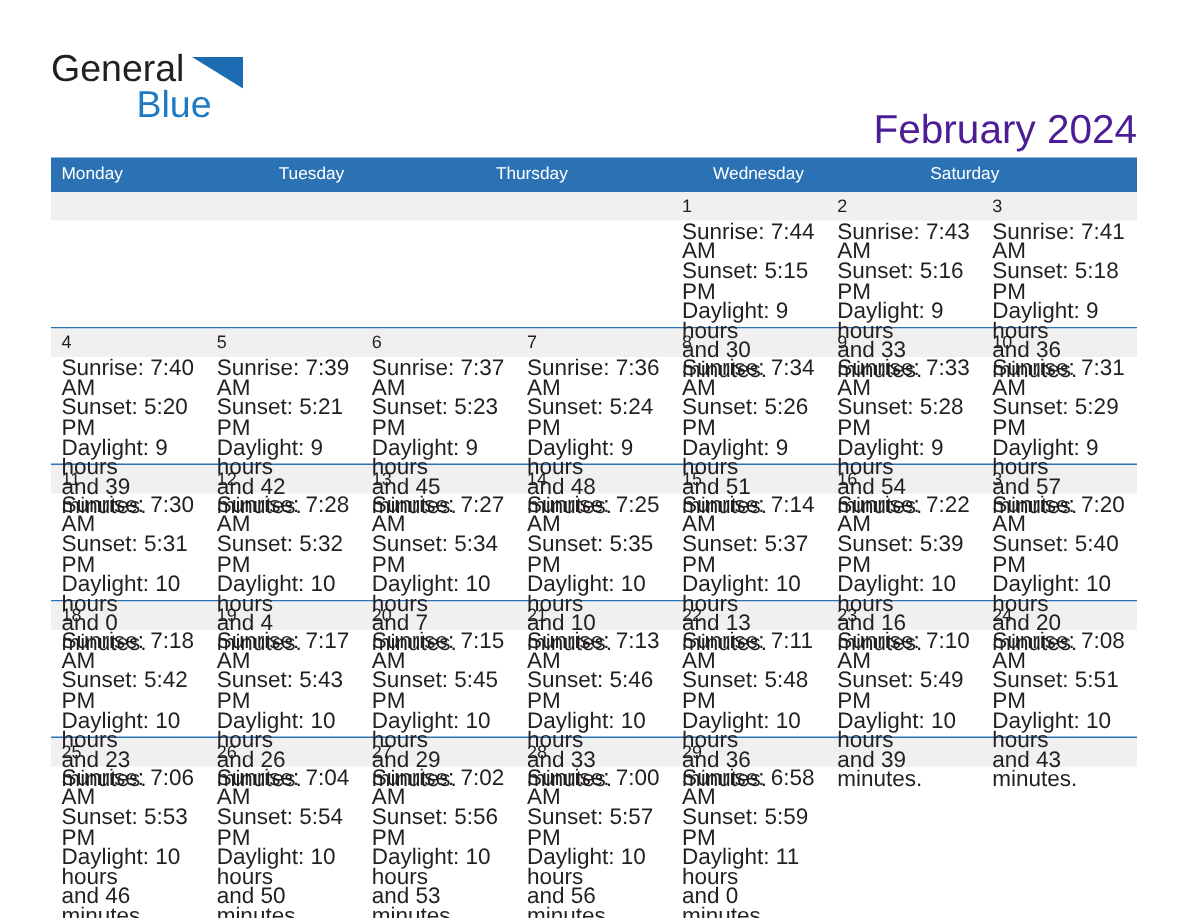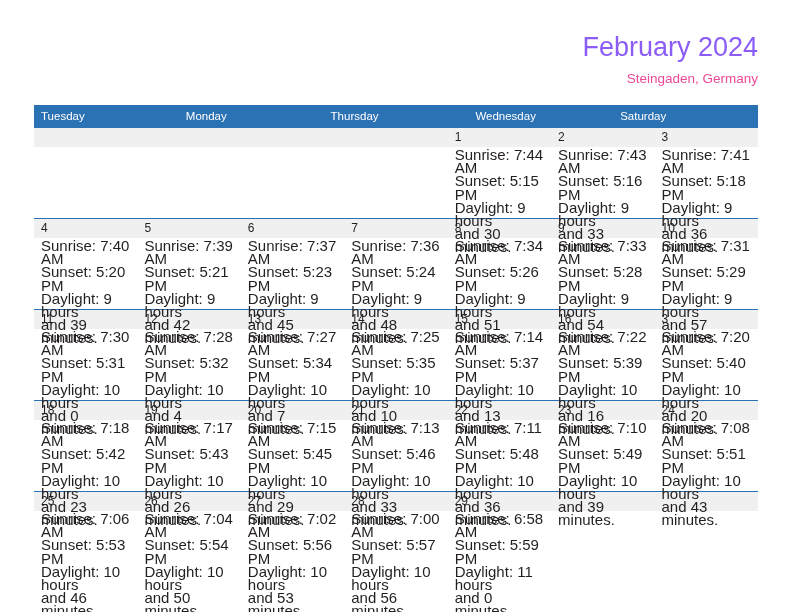--- a/index.html
+++ b/index.html
@@ -69,23 +69,24 @@
 
   .title-block {
     position: absolute;
     right: 0;
     top: 0;
     text-align: right;
   }
   .cal-title {
     font-size: 27px;
     line-height: 34px;
-    color: #8b5cf6;
+    color: #4c1d95;
     font-weight: 400;
     white-space: nowrap;
+    margin-top: 39px;
   }
   .cal-subtitle {
     margin-top: 6px;
     font-size: 13.5px;
     line-height: 17px;
     color: #ec4899;
     font-weight: 400;
     white-space: nowrap;
   }
 
@@ -160,32 +161,37 @@
     visibility: hidden;
   }
 </style>
 </head>
 <body>
 
 <div class="page">
 
   <div class="header">
 
+    <div class="brand">
+      <span class="brand-general">General</span>
+      <span class="brand-triangle"></span>
+      <span class="brand-blue">Blue</span>
+    </div>
 
     <div class="title-block">
       <div class="cal-title">February 2024</div>
       <div class="cal-subtitle">Steingaden, Germany</div>
     </div>
 
   </div>
 
   <div class="calendar">
     <div class="weekday-row" id="weekday-row">
+        <div class="weekday">Monday</div>
         <div class="weekday">Tuesday</div>
-        <div class="weekday">Monday</div>
         <div class="weekday">Thursday</div>
         <div class="weekday">Wednesday</div>
         <div class="weekday">Saturday</div>
       </div>
     <div id="weeks-container">
         <div class="week-row">
           <div class="daynum-band"></div>
           <div class="day-cell empty">
             <div class="day-num"></div>
             <div class="day-info"></div>

